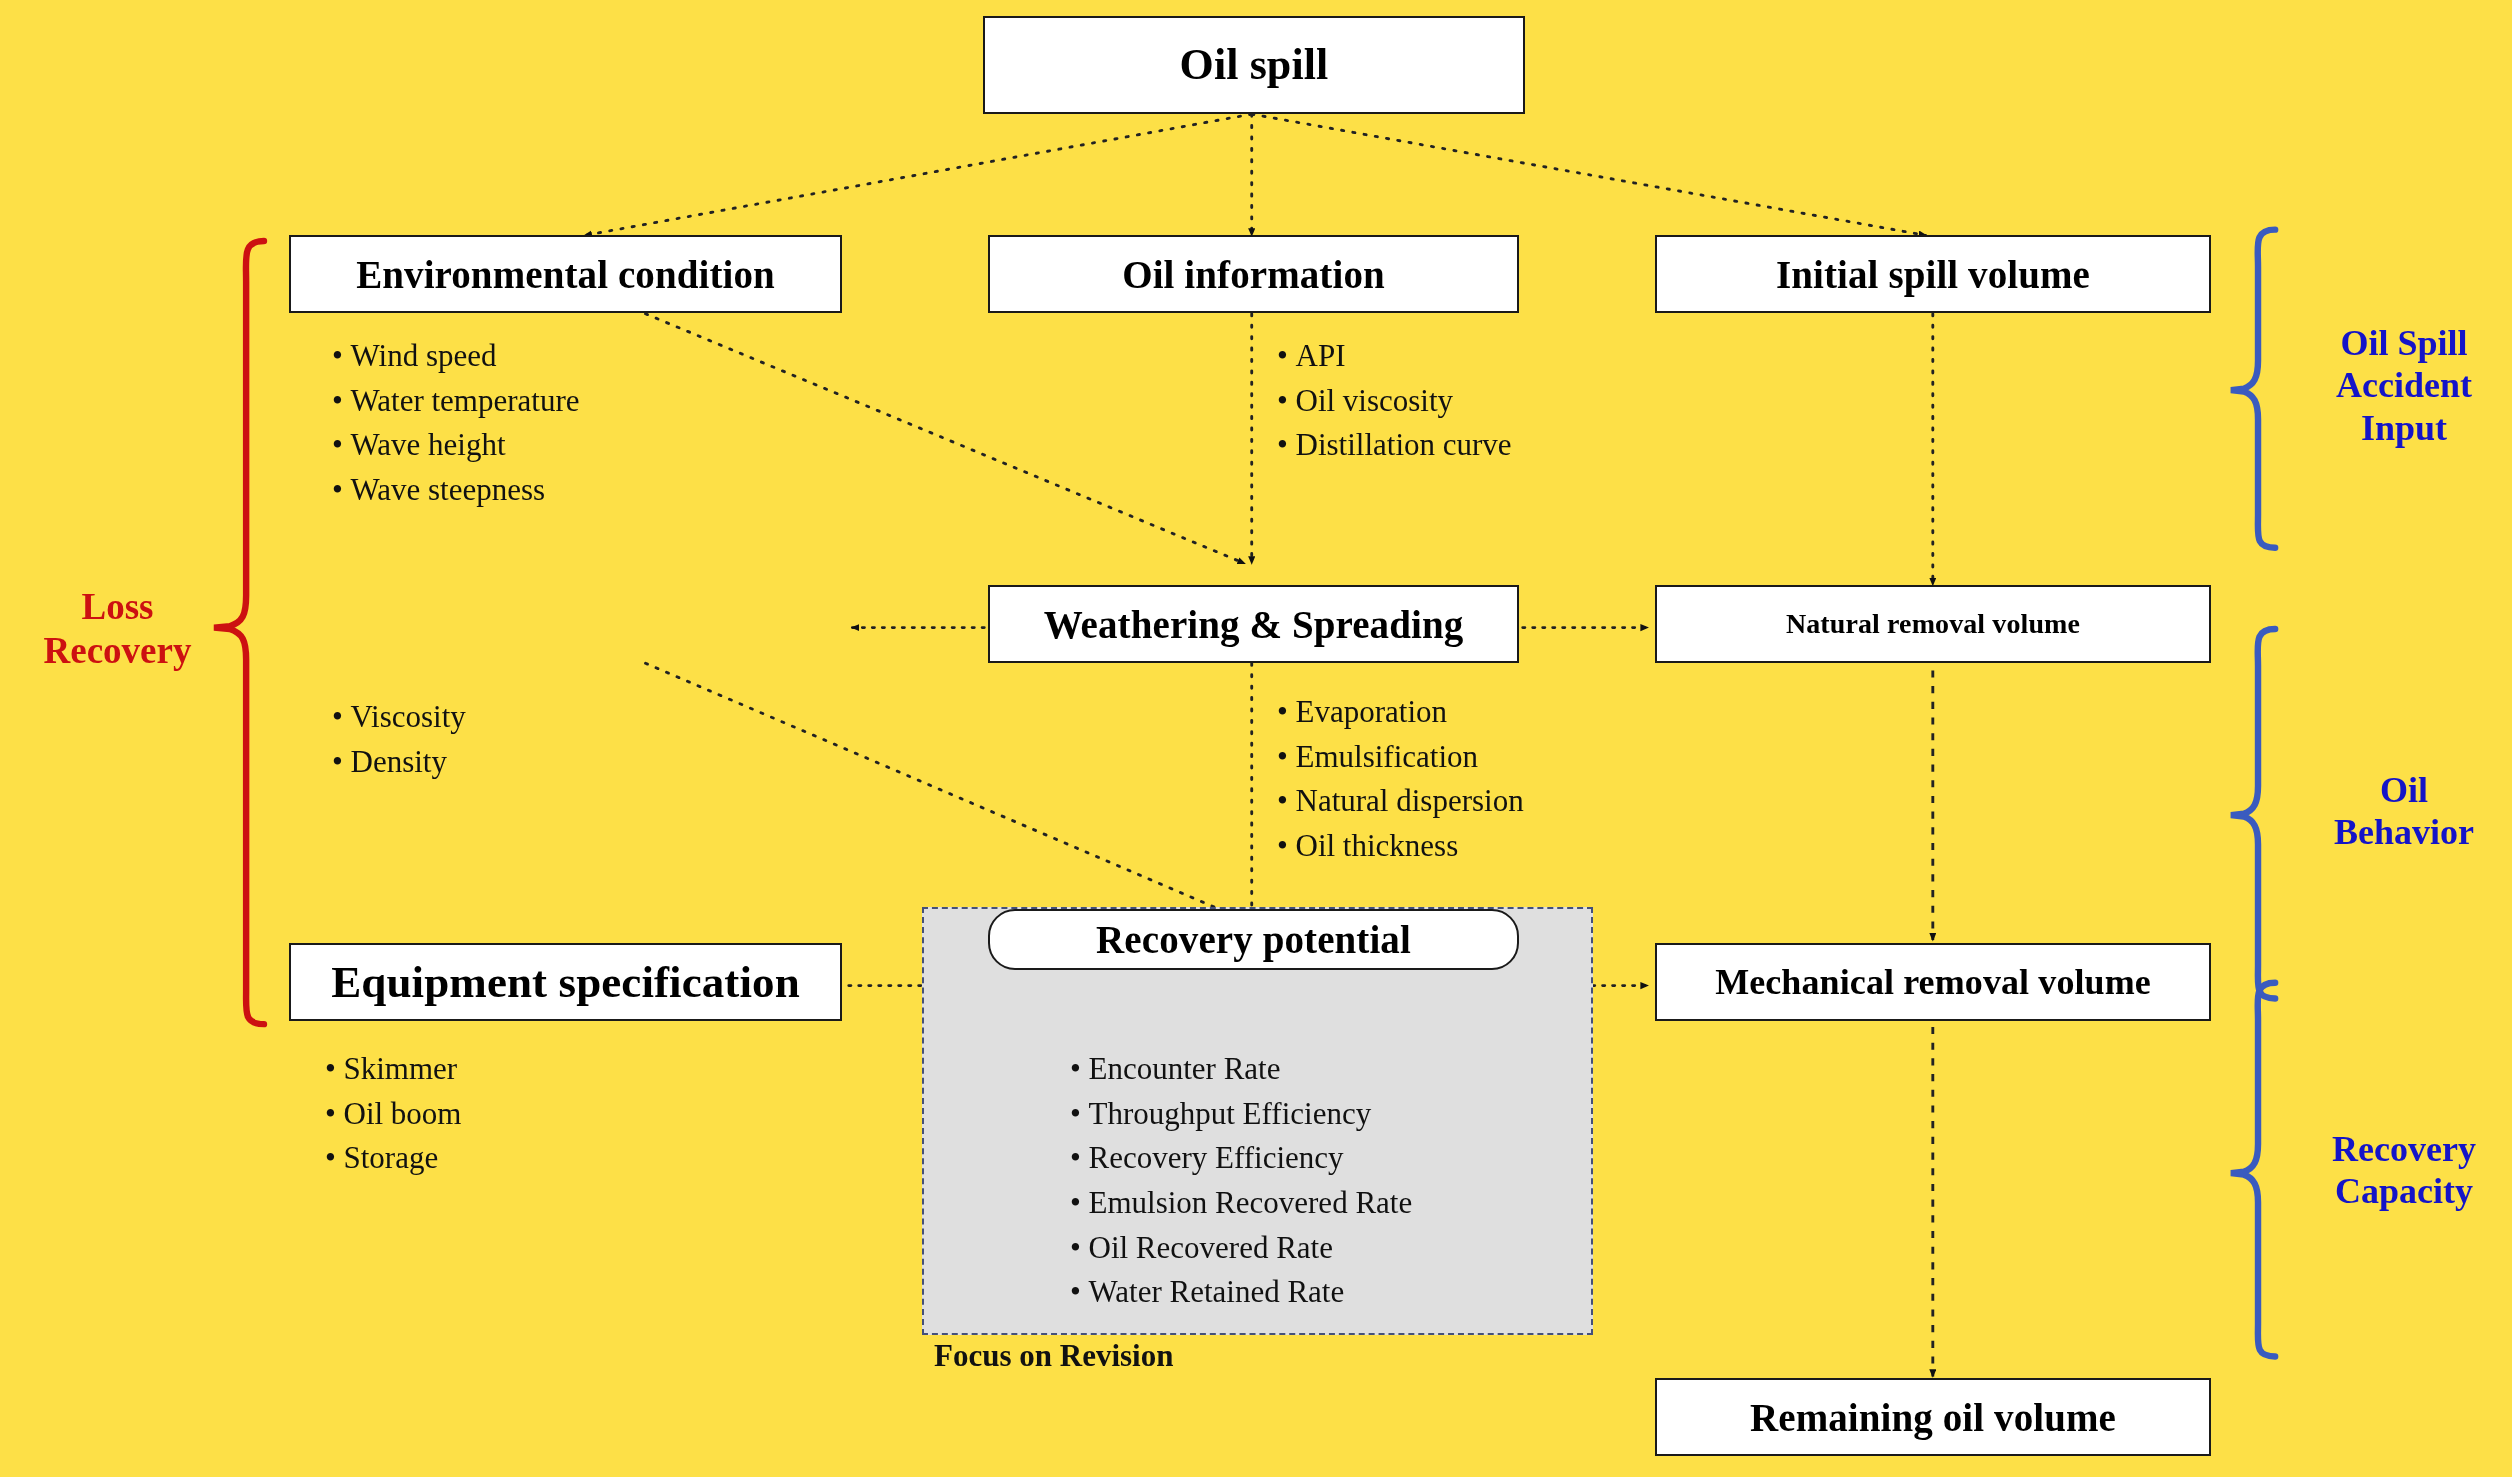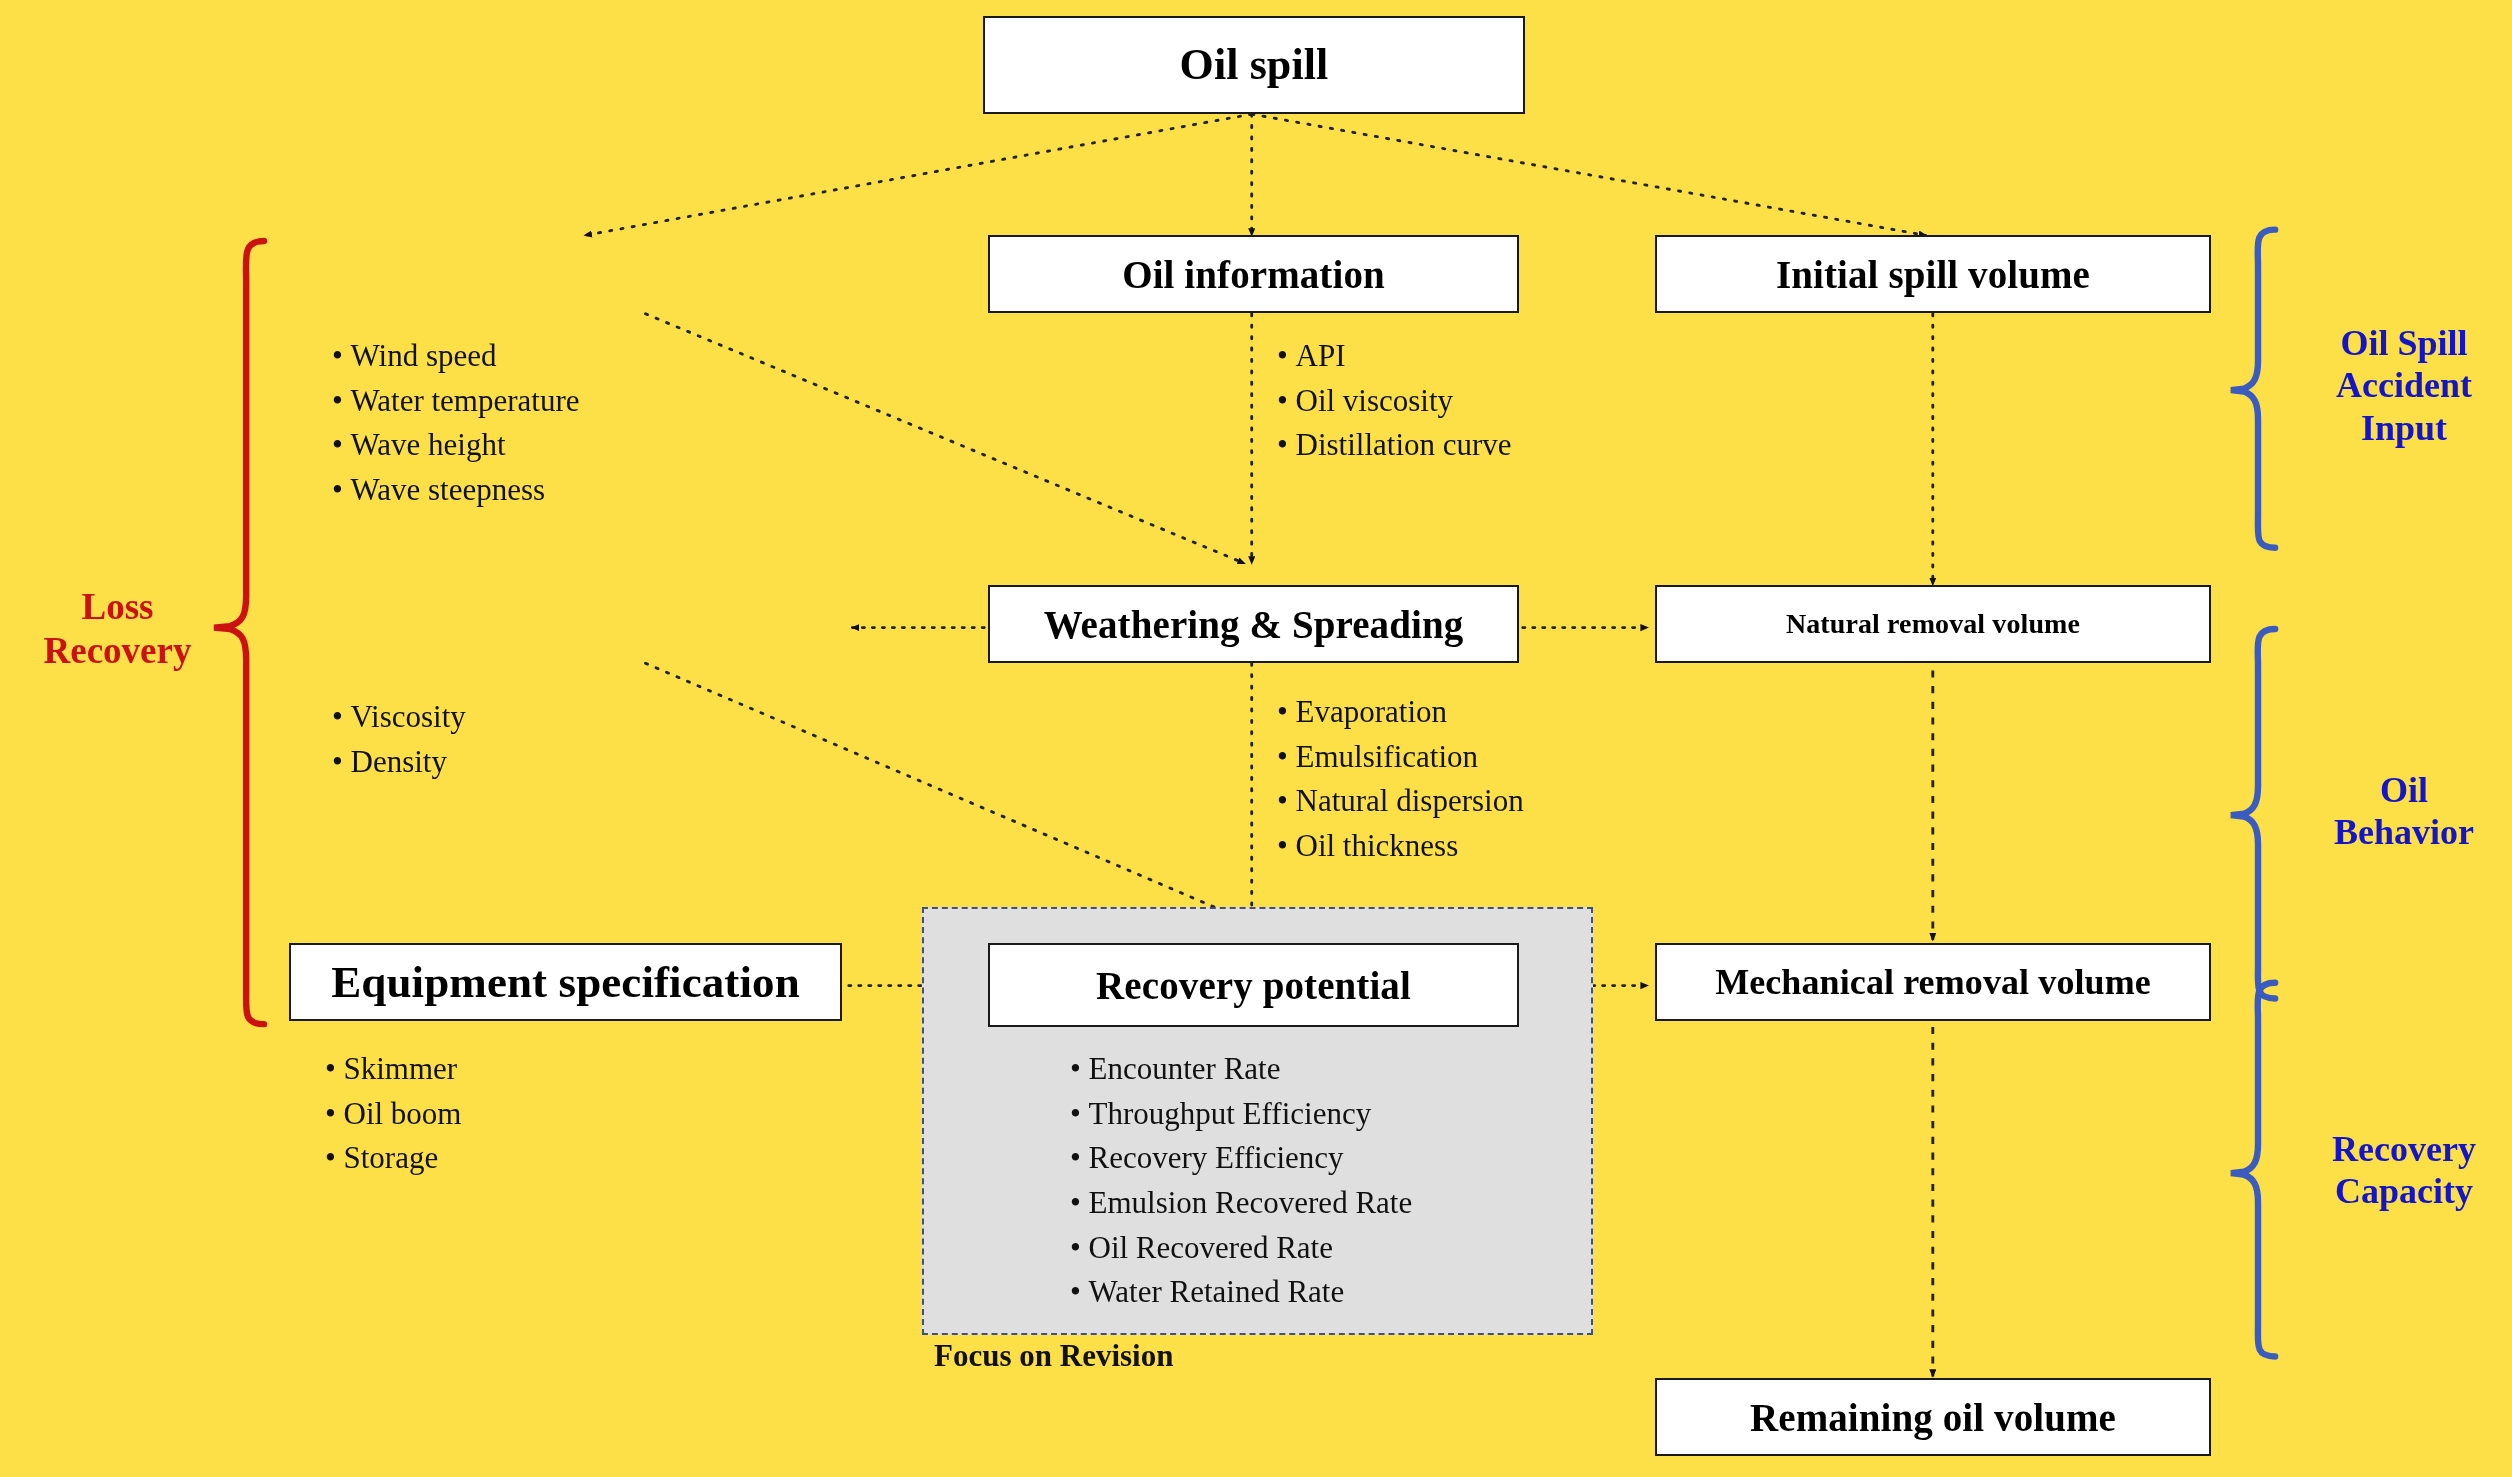--- a/index.html
+++ b/index.html
@@ -92,20 +92,23 @@
              L3146,1647 C3160,1652 3166,1662 3166,1686
              L3166,1856 C3166,1886 3162,1902 3190,1902" stroke="#3a5bbf" stroke-width="9" fill="none" stroke-linecap="round"></path>
   </svg>
 
   <div class="grayzone" style="left:922px;top:907px;width:671px;height:428px;"></div>
 
   <div class="node" style="left:983px;top:15.7px;width:542px;height:98px;">
     <span class="cap" style="font-size:44px;">Oil spill</span>
   </div>
 
+  <div class="node" style="left:289px;top:235px;width:553px;height:78px;">
+    <span class="cap" style="font-size:39px;">Environmental condition</span>
+  </div>
 
   <div class="node" style="left:988px;top:235px;width:531px;height:78px;">
     <span class="cap" style="font-size:39px;">Oil information</span>
   </div>
 
   <div class="node" style="left:1655px;top:235px;width:556px;height:78px;">
     <span class="cap" style="font-size:39px;">Initial spill volume</span>
   </div>
 
 
@@ -114,21 +117,21 @@
   </div>
 
   <div class="node" style="left:1655px;top:585px;width:556px;height:78px;">
     <span class="cap" style="font-size:28px;">Natural removal volume</span>
   </div>
 
   <div class="node" style="left:289px;top:943px;width:553px;height:78px;">
     <span class="cap" style="font-size:45px;">Equipment specification</span>
   </div>
 
-  <div class="node" style="left:988px;top:943px;width:531px;height:84px;">
+  <div class="node" style="left:988px;top:909px;width:531px;height:61px;border-radius:27px;">
     <span class="cap" style="font-size:39px;">Recovery potential</span>
   </div>
 
   <div class="node" style="left:1655px;top:943px;width:556px;height:78px;">
     <span class="cap" style="font-size:36px;text-align:center;">Mechanical removal volume</span>
   </div>
 
   <div class="node" style="left:1655px;top:1378px;width:556px;height:78px;">
     <span class="cap" style="font-size:39px;">Remaining oil volume</span>
   </div>

